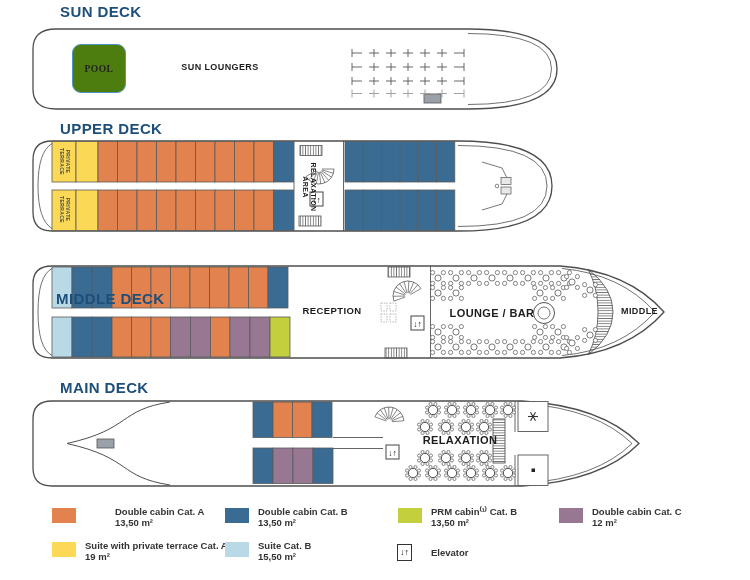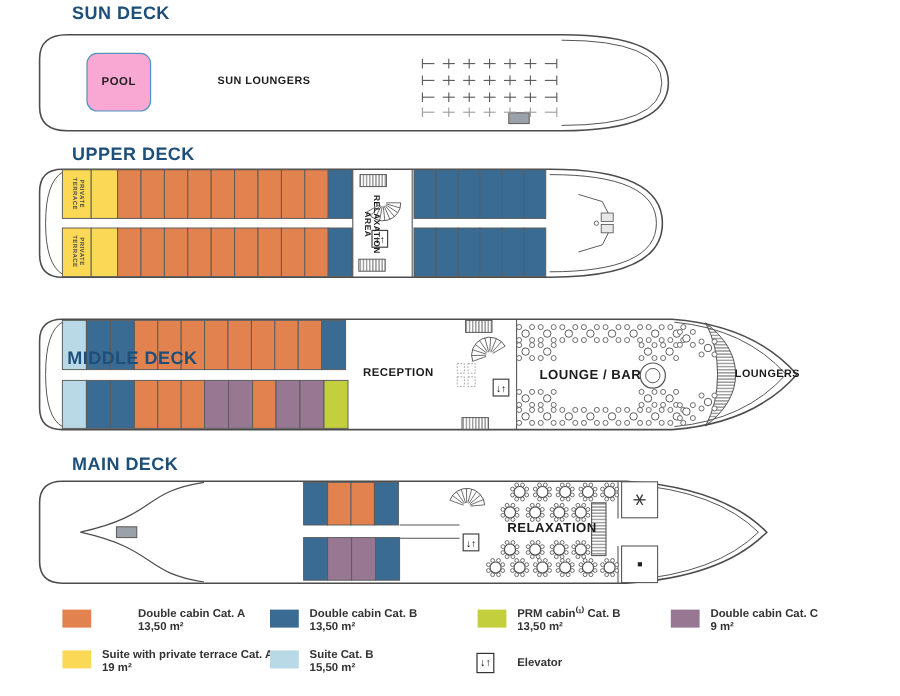--- a/index.html
+++ b/index.html
@@ -3,23 +3,23 @@
 <meta charset="utf-8">
 <style>
   html,body{margin:0;padding:0;background:#fff;}
   #stage{position:relative;width:750px;height:580px;background:#fff;overflow:hidden;
          font-family:"Liberation Sans",sans-serif;}
   #plan{position:absolute;left:0;top:0;}
   #plan text{font-family:"Liberation Sans",sans-serif;}
   .deck-title{position:absolute;font-size:15px;font-weight:700;color:#1D4F7A;letter-spacing:.4px;}
   .plan-label{position:absolute;color:#1c1c1c;font-weight:700;text-align:center;letter-spacing:.4px;}
   .vlabel{transform:rotate(90deg);}
-  .pool{position:absolute;left:72px;top:44px;width:52px;height:47px;background:#f9a8d4;
+  .pool{position:absolute;left:72px;top:44px;width:52px;height:47px;background:#4d7c0f;
         border:1.5px solid #4F96BF;border-radius:9px;display:flex;align-items:center;justify-content:center;
-        font-size:9.5px;font-weight:700;color:#222;letter-spacing:.5px;}
+        font-size:9.5px;font-weight:700;color:#222;letter-spacing:.5px;font-family:Liberation Serif, serif;}
   .legend-item{position:absolute;display:flex;gap:9px;}
   .legend-swatch{width:24px;height:15px;flex:0 0 auto;margin-top:2px;}
   .legend-text{font-size:9.5px;line-height:11px;color:#333;font-weight:700;white-space:nowrap;}
   .elev-box{position:absolute;width:13px;height:15px;border:1.2px solid #333;background:#fff;
             display:flex;align-items:center;justify-content:center;font-size:9px;color:#111;line-height:1;}
   .elev-label{position:absolute;font-size:9.5px;font-weight:700;color:#333;margin-left:12px;}
 </style>
 </head>
 <body>
 
@@ -687,21 +687,21 @@
     <span>POOL</span>
   </div>
   <div class="plan-label" style="left:175px;top:62px;width:90px;font-size:9px;">SUN LOUNGERS</div>
 
   <div class="plan-label vlabel" style="left:279px;top:179px;width:60px;font-size:7px;line-height:8px;">RELAXATION AREA</div>
   <div class="plan-label vlabel" style="left:44px;top:156px;width:40px;font-size:5px;line-height:5.5px;color:#4a4a4a;">PRIVATE TERRACE</div>
   <div class="plan-label vlabel" style="left:44px;top:204px;width:40px;font-size:5px;line-height:5.5px;color:#4a4a4a;">PRIVATE TERRACE</div>
 
   <div class="plan-label" style="left:292px;top:305px;width:80px;font-size:9.5px;">RECEPTION</div>
   <div class="plan-label" style="left:442px;top:307px;width:100px;font-size:11px;">LOUNGE / BAR</div>
-  <div class="plan-label" style="left:612px;top:306px;width:55px;font-size:9px;">LOUNGERS</div>
+  <div class="plan-label" style="left:612px;top:306px;width:55px;font-size:9px;">MIDDLE</div>
 
   <div class="plan-label" style="left:408px;top:434px;width:104px;font-size:11px;">RELAXATION</div>
 
   <div id="legend">
     <div class="elev-box" style="left:397px;top:544px;">
       <span>↓↑</span>
     </div>
     <div class="elev-label" style="left:419px;top:547px;">Elevator</div>
   <div class="legend-item" style="left: 52px; top: 506px; gap: 39px;">
         <div class="legend-swatch" style="background: rgb(226, 130, 78);"></div>
@@ -721,21 +721,21 @@
         <div class="legend-swatch" style="background: rgb(195, 207, 61);"></div>
         <div class="legend-text">
           <div>PRM cabin⁽¹⁾ Cat. B</div>
           <div>13,50 m²</div>
         </div>
       </div>
       <div class="legend-item" style="left: 559px; top: 506px;">
         <div class="legend-swatch" style="background: rgb(151, 119, 146);"></div>
         <div class="legend-text">
           <div>Double cabin Cat. C</div>
-          <div>9 m²</div>
+          <div>12 m²</div>
         </div>
       </div>
       <div class="legend-item" style="left: 52px; top: 540px;">
         <div class="legend-swatch" style="background: rgb(251, 216, 85);"></div>
         <div class="legend-text">
           <div>Suite with private terrace Cat. A</div>
           <div>19 m²</div>
         </div>
       </div>
       <div class="legend-item" style="left: 225px; top: 540px;">

